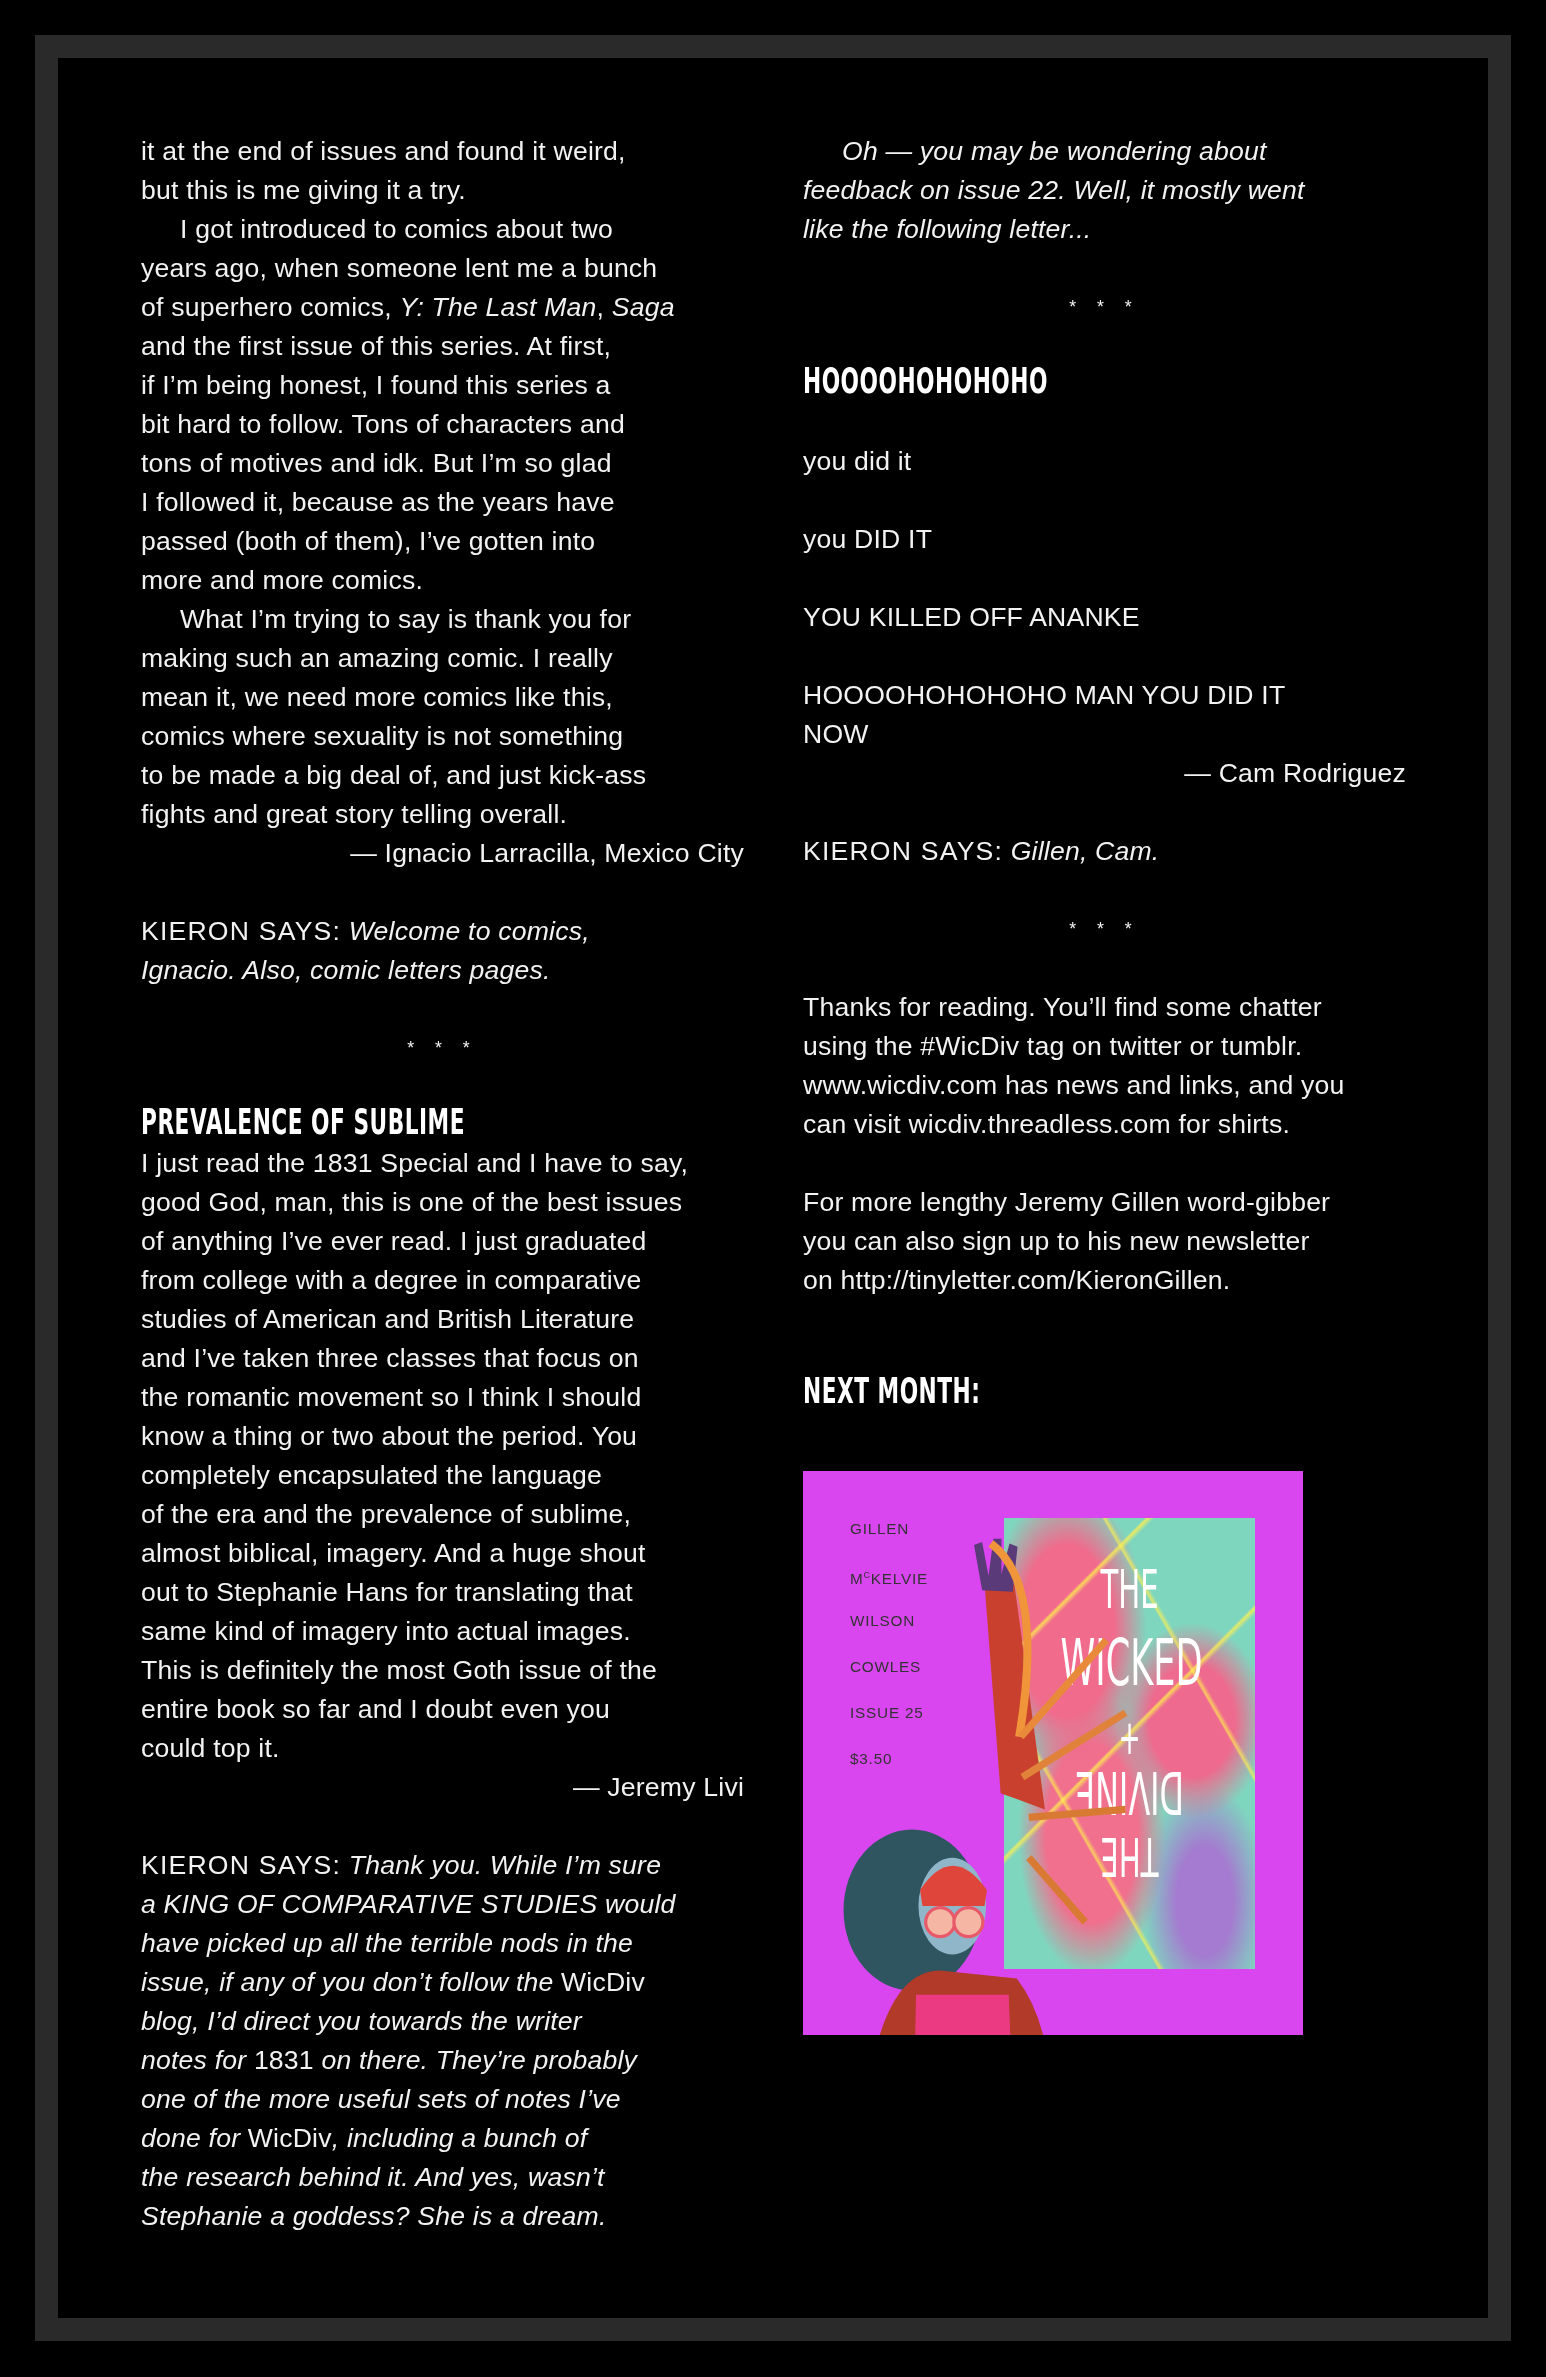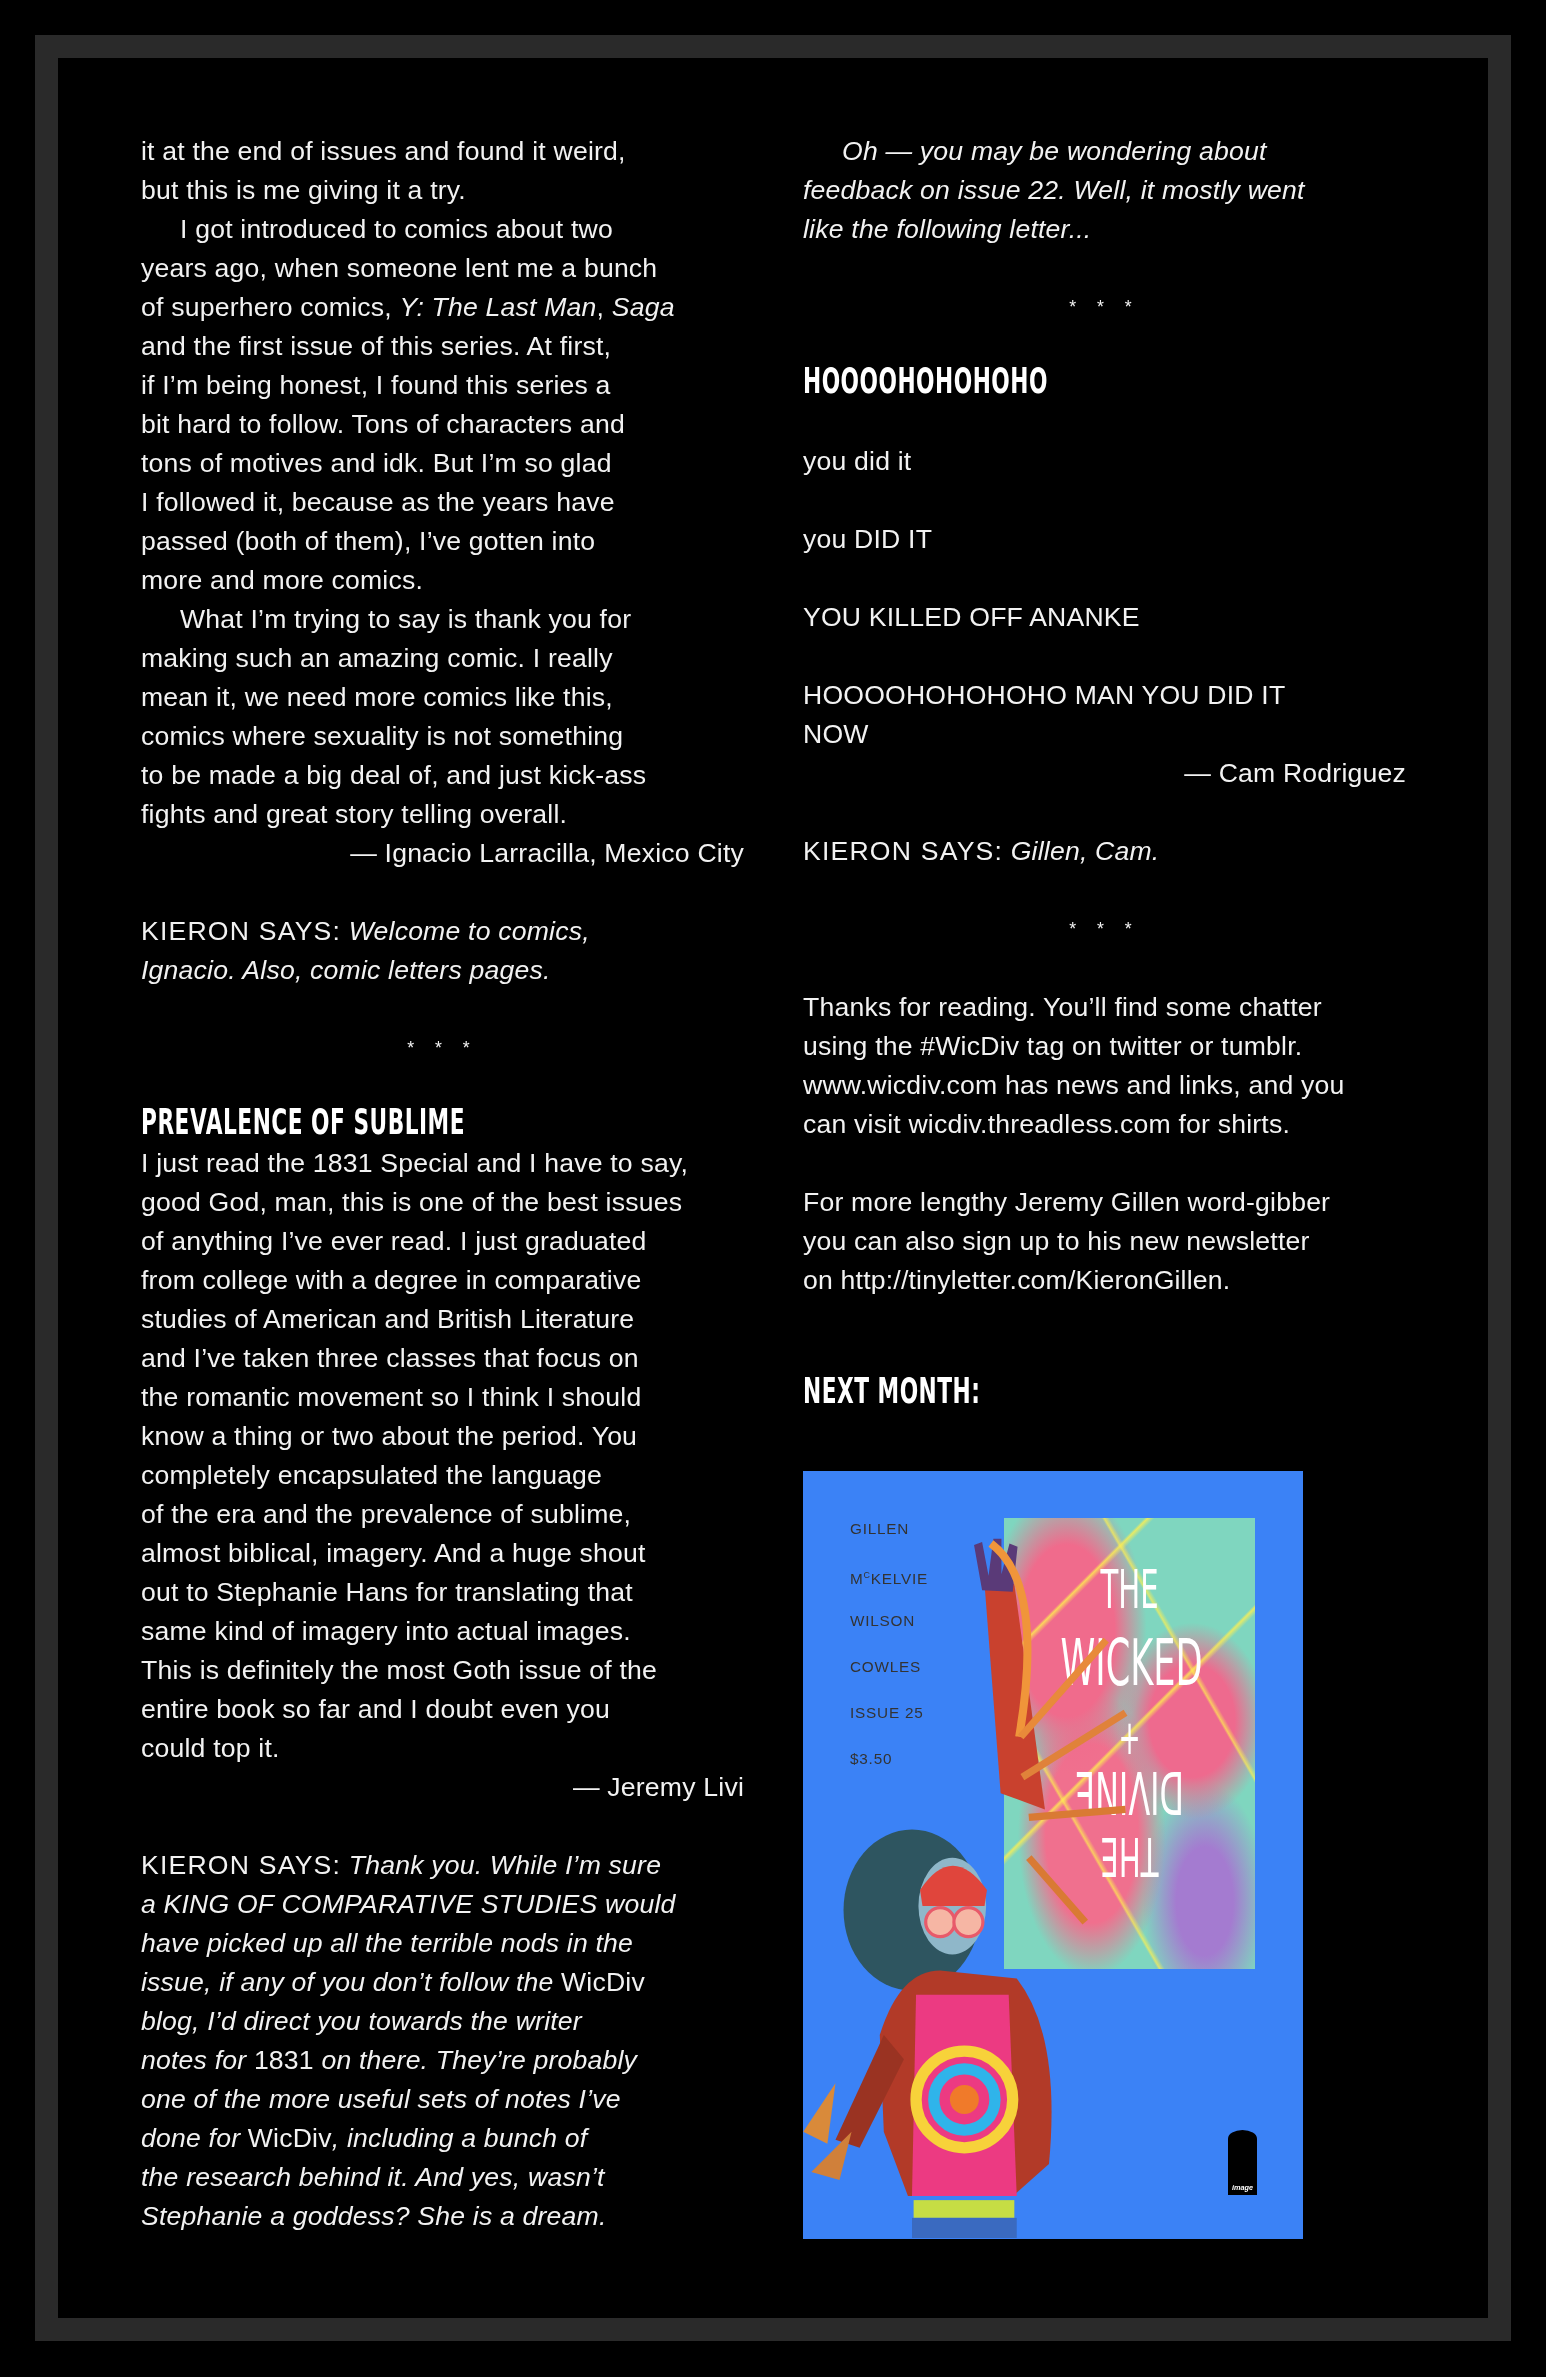--- a/index.html
+++ b/index.html
@@ -20,21 +20,21 @@
   .it { font-style: italic; }
   .b { font-weight: normal; }
   .kieron-label { font-weight: normal; letter-spacing: 1.2px; }
   .stars { text-align: center; font-size: 17.7px; letter-spacing: 8px; height: 39px; line-height: 39px; }
   .col-left .stars { width: 603px; }
   .col-right .stars { width: 603px; }
 
   .heading { display: block; height: 44px; line-height: 44px; font-family: "DejaVu Sans", sans-serif; font-weight: bold; font-size: 35px; color: #fff; transform-origin: left center; transform: scaleX(0.62); white-space: nowrap; letter-spacing: 0.8px; }
 
   
-  .cover { position: absolute; left: 803px; top: 1471px; width: 500px; height: 768px; background: #3b82f6; overflow: hidden; }
+  .cover { position: absolute; left: 803px; top: 1471px; width: 500px; height: 564px; background: #d946ef; overflow: hidden; }
   .credits { position: absolute; left: 47px; top: 35px; color: #333; font-size: 15.3px; line-height: 46px; letter-spacing: 0.8px; }
   .credits .credit { display: block; height: 46px; }
   .credits sup { font-size: 8.9px; vertical-align: 6.4px; }
   .art { position: absolute; left: 201px; top: 47px; width: 251px; height: 451px; overflow: hidden;
          background:
            linear-gradient(135deg, transparent 0 20%, rgba(255,240,80,0.8) 20.5%, transparent 21.5% 48%, rgba(255,240,80,0.8) 48.5%, transparent 49.5%),
            linear-gradient(60deg, transparent 0 30%, rgba(255,240,80,0.7) 30.5%, transparent 31.5% 70%, rgba(255,240,80,0.7) 70.5%, transparent 71.5%),
            radial-gradient(ellipse at 25% 25%, #f06b8c 0 18%, transparent 30%),
            radial-gradient(ellipse at 75% 45%, #ee6a8e 0 16%, transparent 28%),
            radial-gradient(ellipse at 35% 70%, #f0708e 0 20%, transparent 32%),

